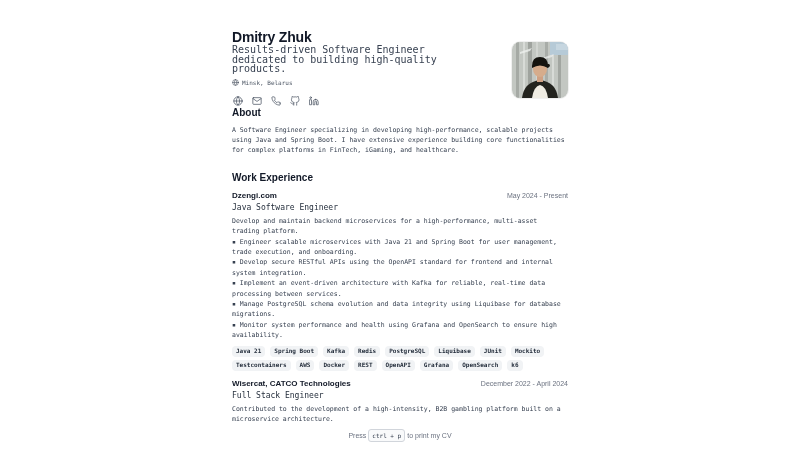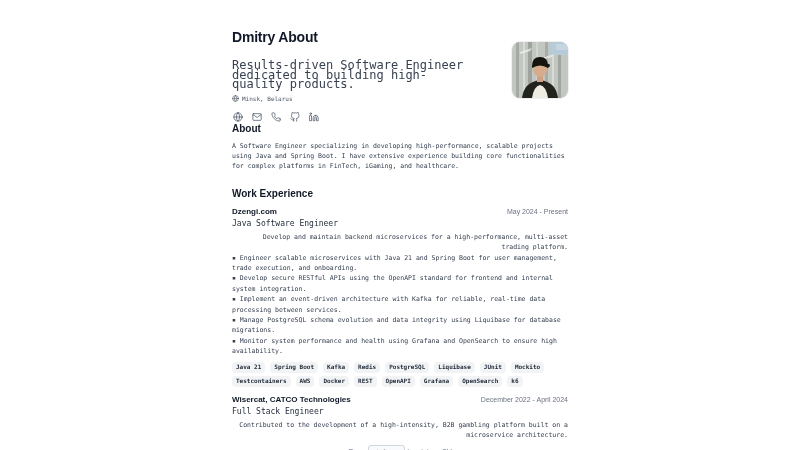--- a/index.html
+++ b/index.html
@@ -18,24 +18,24 @@
   }
   
   .name {
     font-size: 14px;
     line-height: 15px;
     font-weight: 800;
     letter-spacing: -0.2px;
     color: #111827;
   }
   .tagline {
-    margin-top: 16px;
+    margin-top: 0;
     width: 240px;
     font-family: "DejaVu Sans Mono", monospace;
-    font-size: 12px;
+    font-size: 10px;
     line-height: 9.5px;
     color: #374151;
   }
   .location {
     margin-top: 5px;
     display: flex;
     align-items: center;
     gap: 3px;
     font-family: "DejaVu Sans Mono", monospace;
     font-size: 6px;
@@ -103,21 +103,21 @@
     color: #6b7280;
   }
   .role {
     margin-top: 2px;
     font-family: "DejaVu Sans Mono", monospace;
     font-size: 8px;
     line-height: 9px;
     font-weight: 400;
     color: #1f2937;
   }
-  .job-summary { margin-top: 4px; text-align: right; }
+  .job-summary { margin-top: 4px; }
   .bullet::before { content: "\25AA\00a0"; color: #374151; }
   
   .tags {
     margin-top: 5px;
     display: flex;
     flex-wrap: wrap;
     gap: 3px 5px;
   }
   .tag {
     background: #f1f3f5;
@@ -149,21 +149,21 @@
     padding: 0.5px 3px;
     margin: 0 2px;
   }
 </style>
 </head>
 <body>
 
 <div class="page">
 
   <div>
-    <h1 class="name">Dmitry About</h1>
+    <h1 class="name">Dmitry Zhuk</h1>
     <p class="tagline">Results-driven Software Engineer dedicated to building high-quality products.</p>
     <div class="location">
       <span style="display:inline-flex">
         <svg width="7" height="7" viewBox="0 0 24 24" fill="none" stroke="#4b5563" stroke-width="2" stroke-linecap="round" stroke-linejoin="round">
             <circle cx="12" cy="12" r="10"></circle>
             <path d="M2 12h20"></path>
             <path d="M12 2a15.3 15.3 0 0 1 4 10 15.3 15.3 0 0 1-4 10 15.3 15.3 0 0 1-4-10 15.3 15.3 0 0 1 4-10z"></path>
           </svg>
       </span>
       <span>Minsk, Belarus</span>

